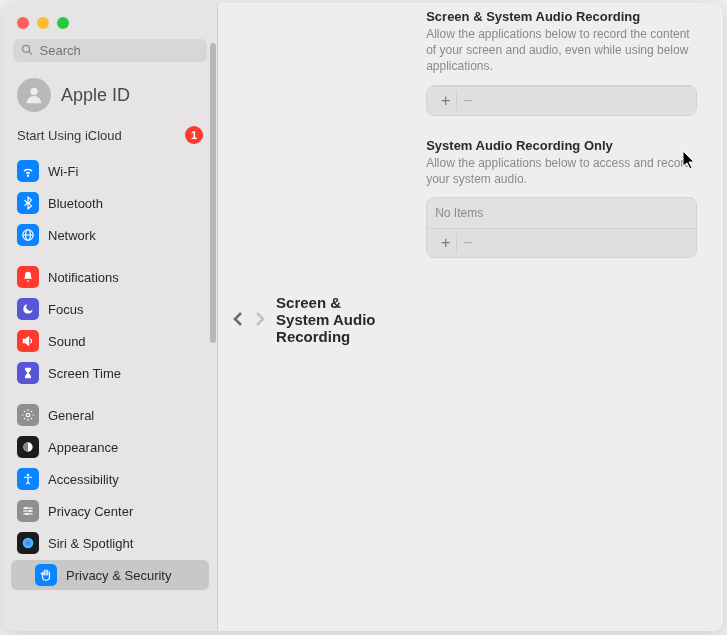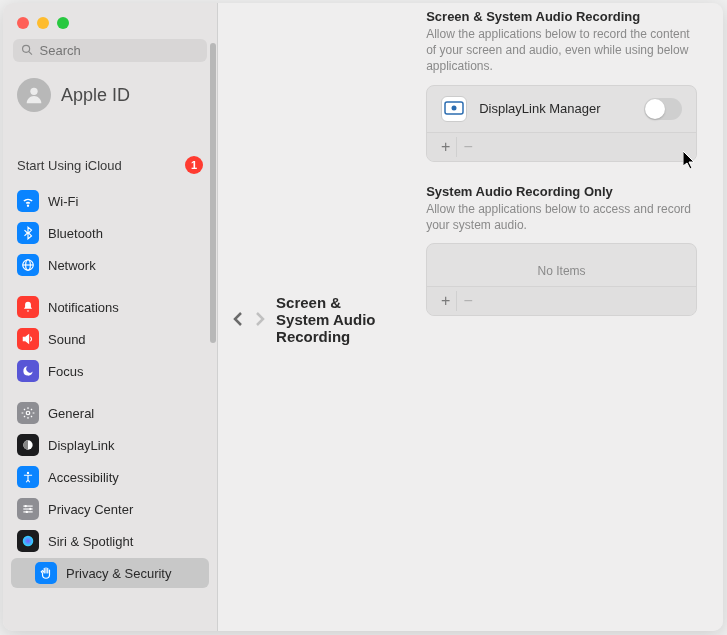--- a/index.html
+++ b/index.html
@@ -77,21 +77,20 @@
   align-items: center;
   justify-content: center;
 }
 .avatar svg { width: 22px; height: 22px; fill: #ececec; }
 .apple-id-label { font-size: 18px; color: #4a4a4a; }
 .icloud-row {
   display: flex;
   align-items: center;
   justify-content: space-between;
   padding: 4px 14px 12px 14px;
-  margin-top: 30px;
 }
 .icloud-label { font-size: 13px; color: #3a3a3a; }
 .badge {
   background: #ff3b30;
   color: #fff;
   border-radius: 50%;
   width: 18px; height: 18px;
   font-size: 11px;
   display: flex; align-items: center; justify-content: center;
   font-weight: 600;
@@ -224,25 +223,23 @@
 .footer-btn {
   width: 22px; height: 20px;
   display: flex; align-items: center; justify-content: center;
   color: #7a7a7a;
   font-size: 16px;
   cursor: default;
   border-right: 1px solid #d0d0d0;
 }
 .footer-btn:last-child { border-right: none; color: #b0b0b0; }
 .empty-msg {
-  text-align: center;
   padding: 8px;
   font-size: 12px;
   color: #8a8a8a;
-  margin-top: 12px;
 }
 .cursor-fake {
   position: absolute;
   left: 680px;
   top: 148px;
   pointer-events: none;
 }
 </style>
 </head>
 <body>
@@ -313,55 +310,63 @@
         <div class="nav-group">
           <div class="nav-item">
             <div class="nav-icon" style="background: rgb(255, 59, 48);">
               <svg viewBox="0 0 24 24">
                 <path d="M12 3a5 5 0 00-5 5v4l-2 3h14l-2-3V8a5 5 0 00-5-5zM10 18a2 2 0 004 0"></path>
               </svg>
             </div>
             <span>Notifications</span>
           </div>
           <div class="nav-item">
+            <div class="nav-icon" style="background: rgb(88, 86, 214);">
+              <svg viewBox="0 0 24 24">
+                <path d="M20 13A8 8 0 1111 4a6 6 0 009 9z"></path>
+              </svg>
+            </div>
+            <span>Focus</span>
+          </div>
+          <div class="nav-item">
             <div class="nav-icon" style="background: rgb(255, 59, 48);">
               <svg viewBox="0 0 24 24">
                 <path d="M4 9v6h4l5 4V5L8 9H4zM16 8a5 5 0 010 8" fill="none" stroke="#fff" stroke-width="2"></path>
                 <path d="M4 9v6h4l5 4V5L8 9H4z"></path>
               </svg>
             </div>
             <span>Sound</span>
           </div>
           <div class="nav-item">
             <div class="nav-icon" style="background: rgb(88, 86, 214);">
               <svg viewBox="0 0 24 24">
-                <path d="M20 13A8 8 0 1111 4a6 6 0 009 9z"></path>
-              </svg>
-            </div>
-            <span>Focus</span>
+                <path d="M7 3h10v4l-4 5 4 5v4H7v-4l4-5-4-5V3z"></path>
+              </svg>
+            </div>
+            <span>Screen Time</span>
           </div>
         </div>
         <div class="nav-group">
           <div class="nav-item">
             <div class="nav-icon" style="background: rgb(142, 142, 147);">
               <svg viewBox="0 0 24 24">
                 <circle cx="12" cy="12" r="3" fill="none" stroke="#fff" stroke-width="2"></circle>
                 <path d="M12 2v3M12 19v3M4 12H1M23 12h-3M5 5l2 2M17 17l2 2M19 5l-2 2M7 17l-2 2" stroke="#fff" stroke-width="2"></path>
               </svg>
             </div>
             <span>General</span>
           </div>
           <div class="nav-item">
             <div class="nav-icon" style="background: rgb(28, 28, 30);">
               <svg viewBox="0 0 24 24">
                 <circle cx="12" cy="12" r="8"></circle>
                 <path d="M12 4a8 8 0 000 16z" fill="#888"></path>
               </svg>
             </div>
-            <span>DisplayLink</span>
+            <span>Appearance</span>
           </div>
           <div class="nav-item">
             <div class="nav-icon" style="background: rgb(10, 132, 255);">
               <svg viewBox="0 0 24 24">
                 <circle cx="12" cy="5" r="2"></circle>
                 <path d="M5 9h14M12 9v8M9 21l3-4 3 4" stroke="#fff" stroke-width="2" fill="none"></path>
               </svg>
             </div>
             <span>Accessibility</span>
           </div>
@@ -420,32 +425,20 @@
       <div class="header-title">Screen &amp; System Audio Recording</div>
     </div>
 
     <div class="content">
 
       <div class="section">
         <div class="section-title">Screen &amp; System Audio Recording</div>
         <div class="section-desc">Allow the applications below to record the content of your screen and audio, even while using below applications.</div>
         <div class="panel">
           <div id="screen-apps">
-              <div class="app-row">
-                <div class="app-icon" style="background: rgb(255, 255, 255); border: 1px solid rgb(204, 204, 204);">
-                  <svg viewBox="0 0 24 24">
-                    <rect x="3" y="5" width="18" height="12" rx="2" fill="none" stroke="#2b6cb0" stroke-width="1.5"></rect>
-                    <circle cx="12" cy="11" r="2.5" fill="#2b6cb0"></circle>
-                  </svg>
-                </div>
-                <div class="app-name">DisplayLink Manager</div>
-                <div class="toggle off">
-                  <div class="toggle-knob"></div>
-                </div>
-              </div>
             </div>
           <div class="panel-footer">
             <div class="footer-btn">+</div>
             <div class="footer-btn">−</div>
           </div>
         </div>
       </div>
 
       <div class="section">
         <div class="section-title">System Audio Recording Only</div>

